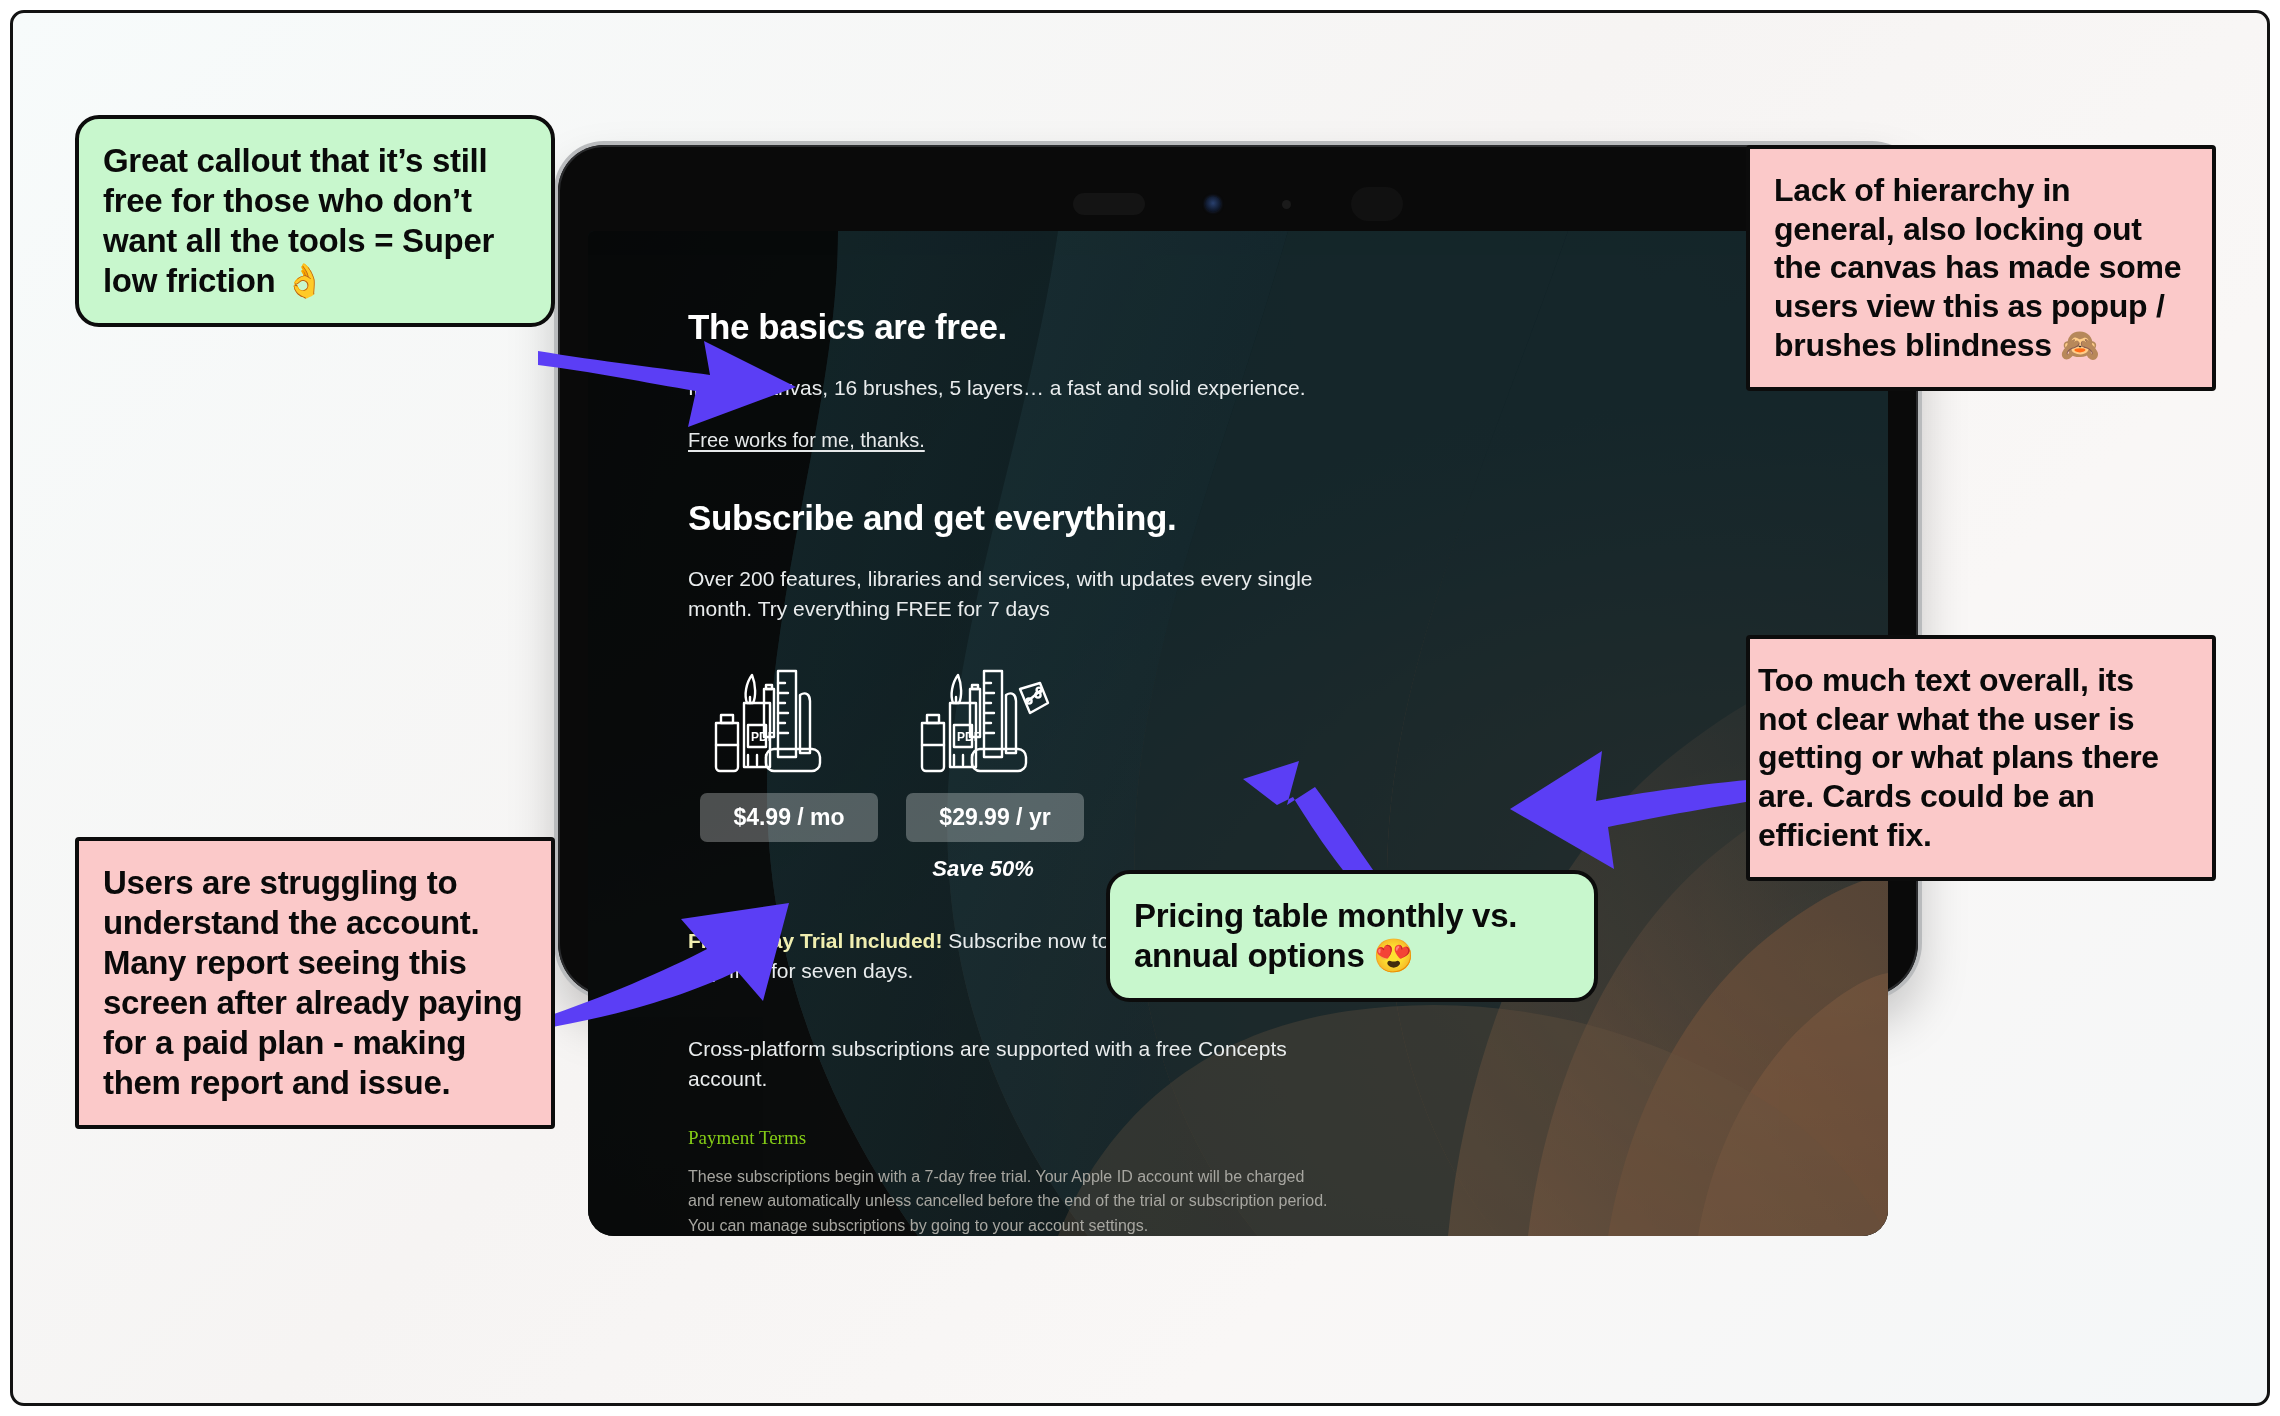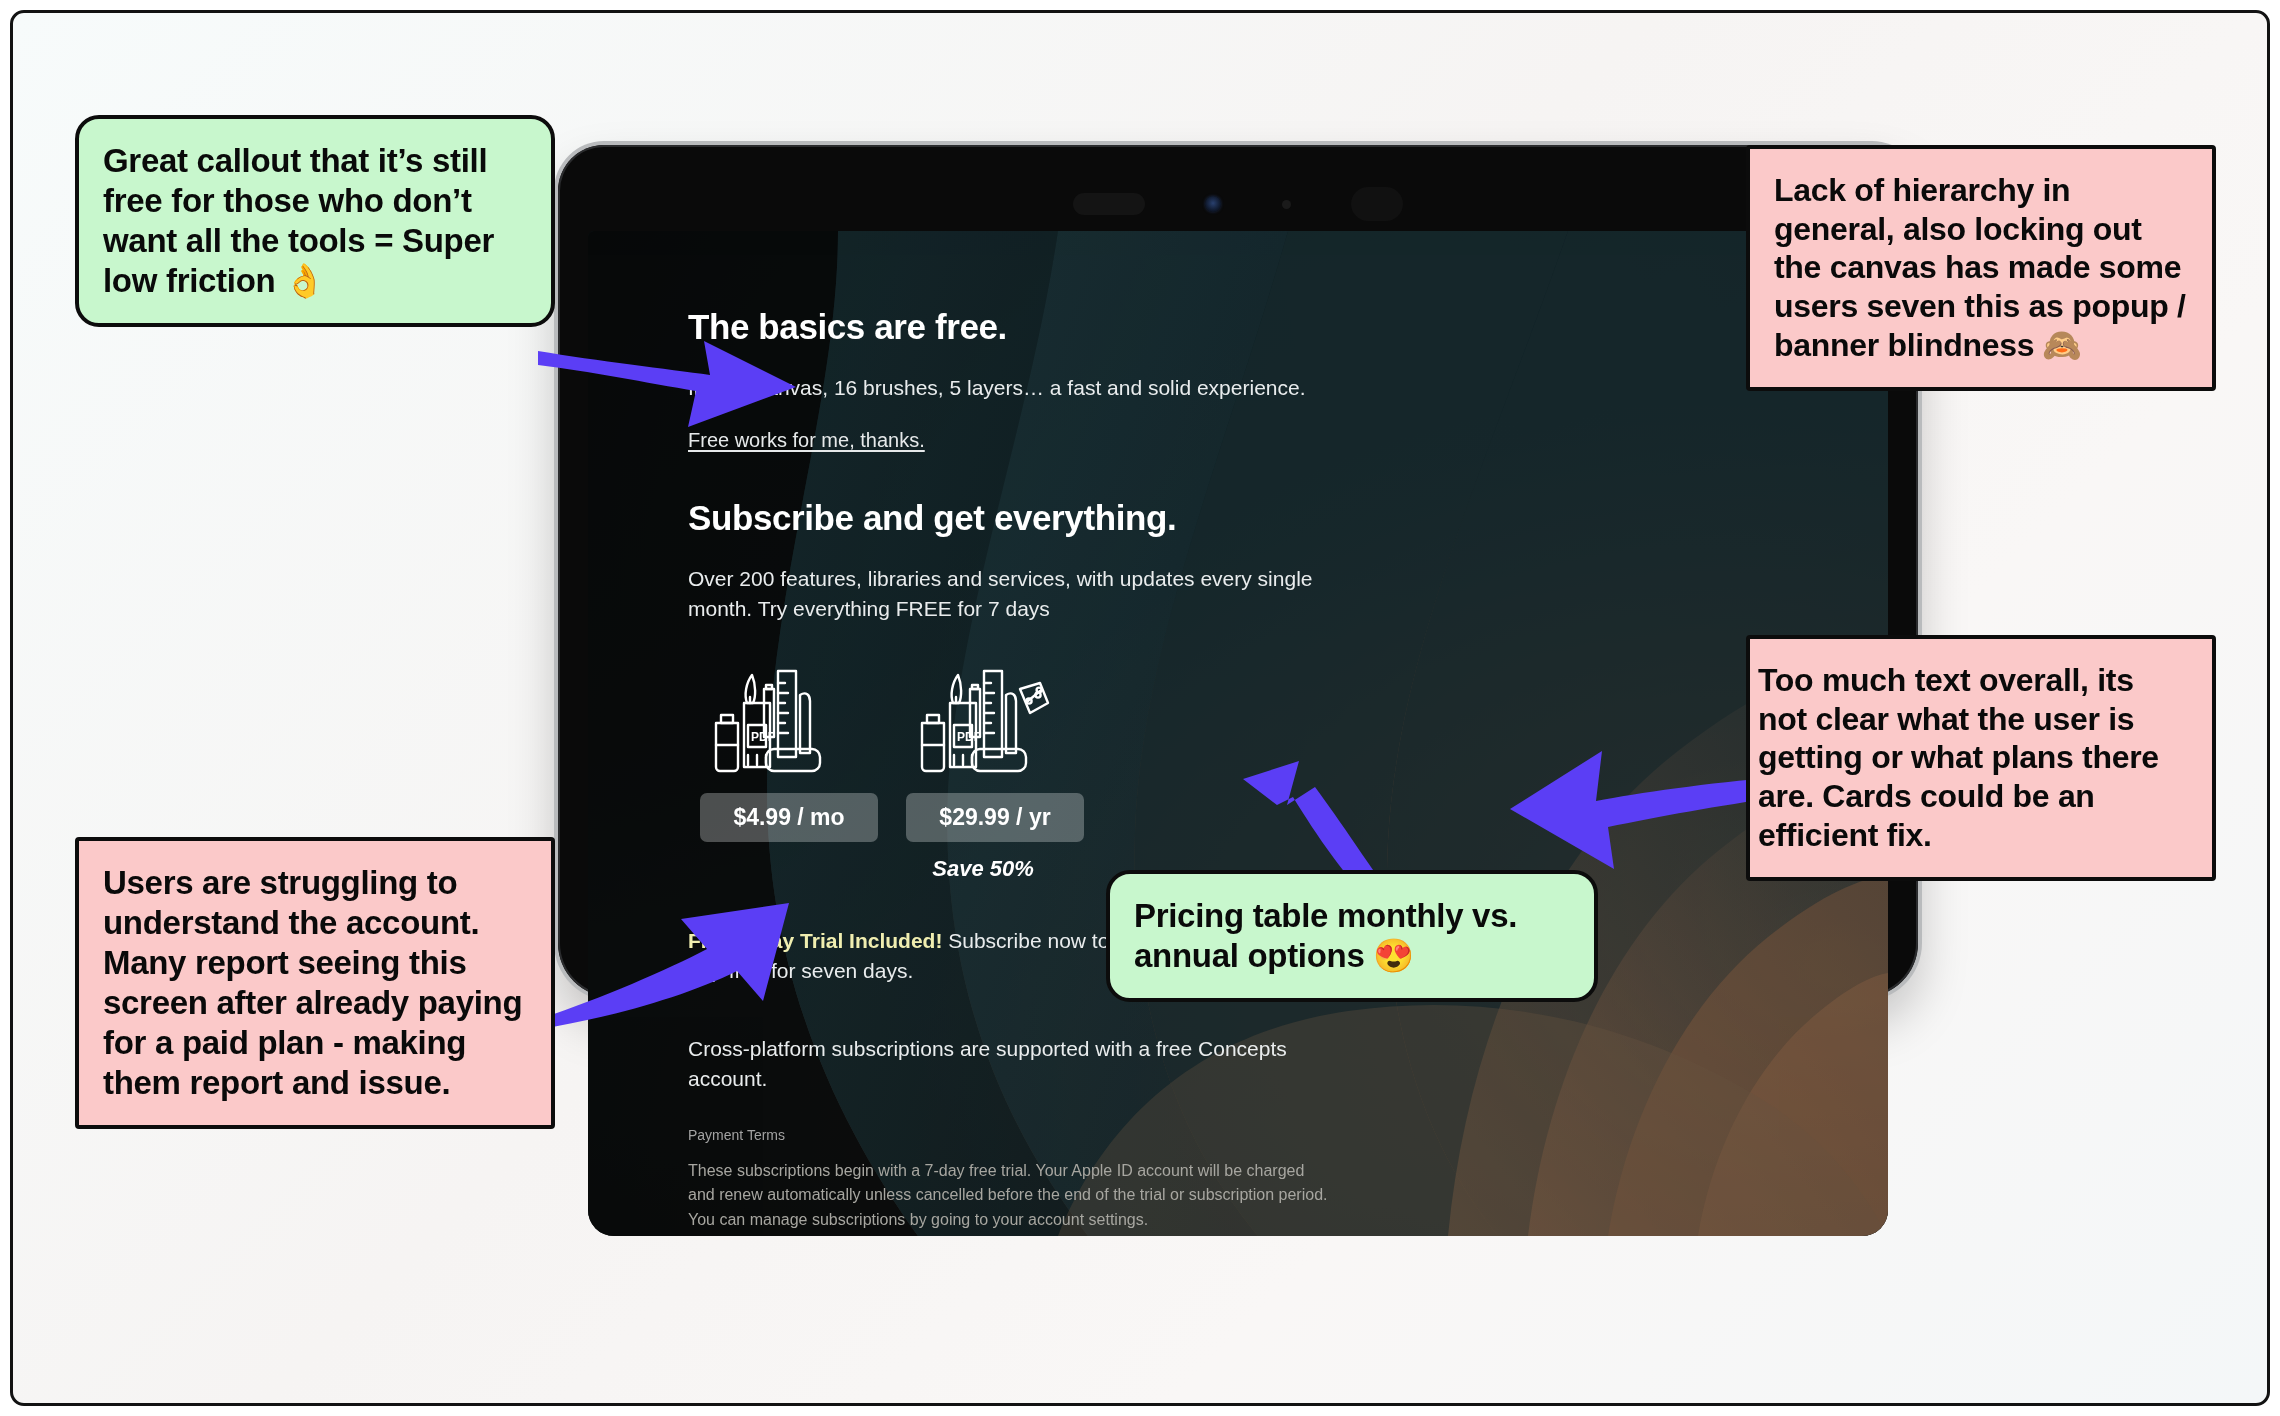--- a/index.html
+++ b/index.html
@@ -114,21 +114,21 @@
     cursor:pointer;
     border:none;
     font-family:"Liberation Sans", sans-serif;
     margin-left:24px;
   }
   .save-note{ margin-top:14px; font-size:22px; font-weight:700; color:#fff;font-style:italic; }
 
   .trial-line{ margin-top:44px; font-size:21px; line-height:1.44; max-width:640px; color:#e9eced;}
   .trial-strong{ color:#f0eeb0; font-weight:700; }
   .cross-plat{ margin-top:48px; font-size:21px; line-height:1.44; max-width:620px; color:#e9eced;}
-  .pay-terms-h{ margin-top:32px; font-size:14px; color:#a3a3a3; }
+  .pay-terms-h{ margin-top:32px; font-size:19px; color:#84cc16;font-family:Liberation Serif, serif; }
   .pay-terms-b{ margin-top:16px; font-size:16px; line-height:1.54; color:#a7a6a0; max-width:640px;}
 
   
   .note{
     position:absolute;
     border:4px solid #0c0c0c;
     border-radius:4px;
     padding:22px 24px;
     font-weight:700;
     line-height:1.21;
@@ -297,21 +297,21 @@
     <svg class="arrow" id="arrow-3" viewBox="0 0 290 150">
       <path d="M280,42 C210,48 140,58 98,66 L104,16 L12,74 L116,134 L110,92 C160,82 222,70 284,62 Z" fill="#5b3ef5"></path>
     </svg>
 
     <svg class="arrow" id="arrow-4" viewBox="0 0 200 160">
       <path d="M160,152 C130,110 96,58 72,26 L44,44 L56,0 L0,18 L34,44 L50,36 C72,72 104,120 144,158 Z" fill="#5b3ef5"></path>
     </svg>
 
     <div class="note green" id="note-free">Great callout that it’s still free for those who don’t want all the tools = Super low friction 👌</div>
 
-    <div class="note pink" id="note-hierarchy">Lack of hierarchy in general, also locking out the canvas has made some users seven this as popup / banner blindness 🙈</div>
+    <div class="note pink" id="note-hierarchy">Lack of hierarchy in general, also locking out the canvas has made some users view this as popup / brushes blindness 🙈</div>
 
     <div class="note pink" id="note-toomuch">Too much text overall, its not clear what the user is getting or what plans there are. Cards could be an efficient fix.</div>
 
     <div class="note pink" id="note-account">Users are struggling to understand the account. Many report seeing this screen after already paying for a paid plan - making them report and issue.</div>
 
     <div class="note green" id="note-pricing">Pricing table monthly vs. annual options 😍</div>
 
   </div>
 </div>
 

